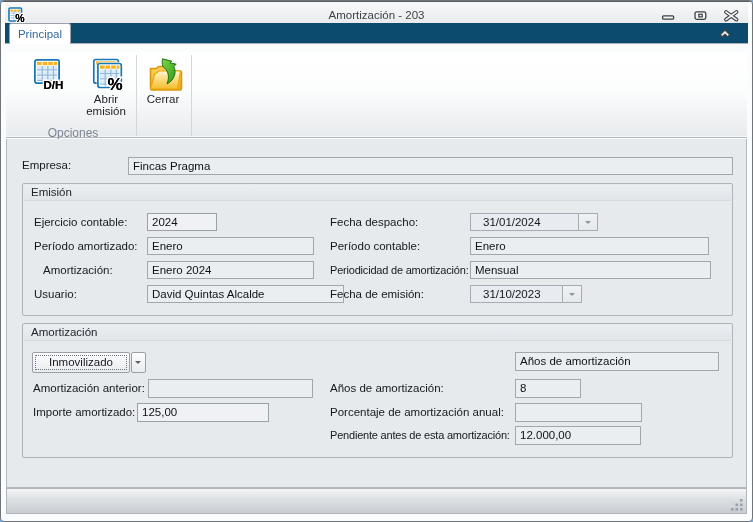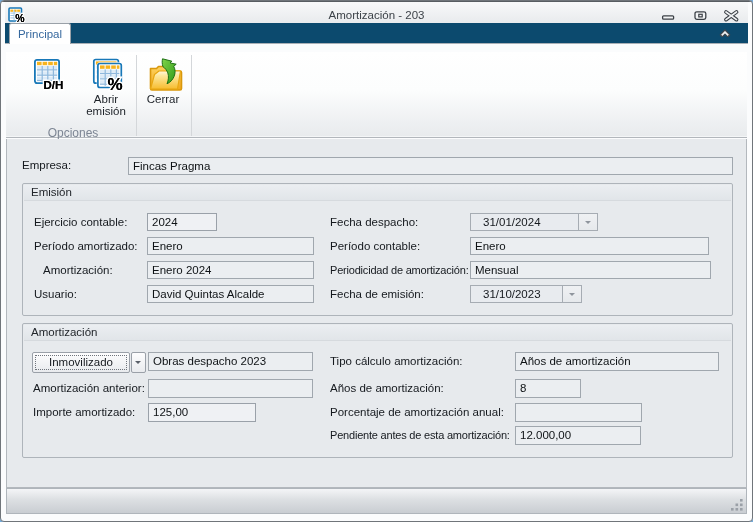--- a/index.html
+++ b/index.html
@@ -142,21 +142,21 @@
     <div class="abs grpband"></div>
     <div class="abs grpcaption">Emisión</div>
   </div>
   <div class="abs lbl" style="left:33px;top:212px">Ejercicio contable:</div>
   <div class="abs fld fldw" style="left:146px;top:212px;width:70px">2024</div>
   <div class="abs lbl" style="left:33px;top:236px">Período amortizado:</div>
   <div class="abs fld" style="left:146px;top:236px;width:167px">Enero</div>
   <div class="abs lbl" style="left:42px;top:260px">Amortización:</div>
   <div class="abs fld" style="left:146px;top:260px;width:167px">Enero 2024</div>
   <div class="abs lbl" style="left:33px;top:284px">Usuario:</div>
-  <div class="abs fld" style="left:146px;top:284px;width:167px">David Quintas Alcalde</div>
+  <div class="abs fld" style="left:146px;top:284px;width:197px">David Quintas Alcalde</div>
   <div class="abs lbl" style="left:329px;top:212px">Fecha despacho:</div>
   <div class="abs combo" style="left:469px;top:212px;width:128px">31/01/2024<div class="abs ddbtn">
         <div class="arrow"></div>
       </div></div>
   <div class="abs lbl" style="left:329px;top:236px">Período contable:</div>
   <div class="abs fld" style="left:469px;top:236px;width:239px">Enero</div>
   <div class="abs lbl" style="left:329px;top:260px;font-size:11px;letter-spacing:-0.2px">Periodicidad de amortización:</div>
   <div class="abs fld" style="left:469px;top:260px;width:241px">Mensual</div>
   <div class="abs lbl" style="left:329px;top:284px">Fecha de emisión:</div>
   <div class="abs combo" style="left:469px;top:284px;width:112px">31/10/2023<div class="abs ddbtn">
@@ -166,26 +166,24 @@
   <div class="abs grp" style="left:21px;top:322px;width:711px;height:135px">
     <div class="abs grpband"></div>
     <div class="abs grpcaption">Amortización</div>
   </div>
   <div class="abs" style="left:31px;top:351px;width:98px;height:21px;border:1px solid #9aa0a8;border-radius:2px;background:linear-gradient(#fdfdfe,#e9ebee);text-align:center;line-height:19px">
     <div class="abs" style="left:2px;top:2px;right:2px;bottom:2px;border:1px dotted #70757c"></div>Inmovilizado
   </div>
   <div class="abs" style="left:130px;top:351px;width:15px;height:21px;border:1px solid #9aa0a8;border-radius:2px;background:linear-gradient(#fdfdfe,#e9ebee)">
     <div class="arrow" style="left:3px;top:8px;border-top-color:#5a6069"></div>
   </div>
-  <div class="abs fld" style="left:147px;top:351px;width:165px;height:19px;line-height:17px">Obras despacho 2023</div>
   <div class="abs lbl" style="left:32px;top:378px;height:19px;line-height:19px">Amortización anterior:</div>
   <div class="abs fld" style="left:147px;top:378px;width:165px;height:19px"></div>
   <div class="abs lbl" style="left:32px;top:402px;height:19px;line-height:19px">Importe amortizado:</div>
-  <div class="abs fld fldw" style="left:147px;top:402px;width:108px;height:19px;line-height:17px">125,00</div>
-  <div class="abs lbl" style="left:329px;top:351px;height:19px;line-height:19px">Tipo cálculo amortización:</div>
+  <div class="abs fld fldw" style="left:136px;top:402px;width:132px;height:19px;line-height:17px">125,00</div>
   <div class="abs fld" style="left:514px;top:351px;width:204px;height:19px;line-height:17px">Años de amortización</div>
   <div class="abs lbl" style="left:329px;top:378px;height:19px;line-height:19px">Años de amortización:</div>
   <div class="abs fld" style="left:514px;top:378px;width:66px;height:19px;line-height:17px">8</div>
   <div class="abs lbl" style="left:329px;top:402px;height:19px;line-height:19px">Porcentaje de amortización anual:</div>
   <div class="abs fld" style="left:514px;top:402px;width:127px;height:19px"></div>
   <div class="abs lbl" style="left:329px;top:425px;height:19px;line-height:19px;font-size:11px;letter-spacing:-0.2px">Pendiente antes de esta amortización:</div>
   <div class="abs fld" style="left:514px;top:425px;width:126px;height:19px;line-height:17px">12.000,00</div>
   <div class="abs statusbar"></div>
   <svg class="abs" style="left:729px;top:497px" width="16" height="16" viewBox="0 0 16 16">
     <g fill="#9aa0a7">

